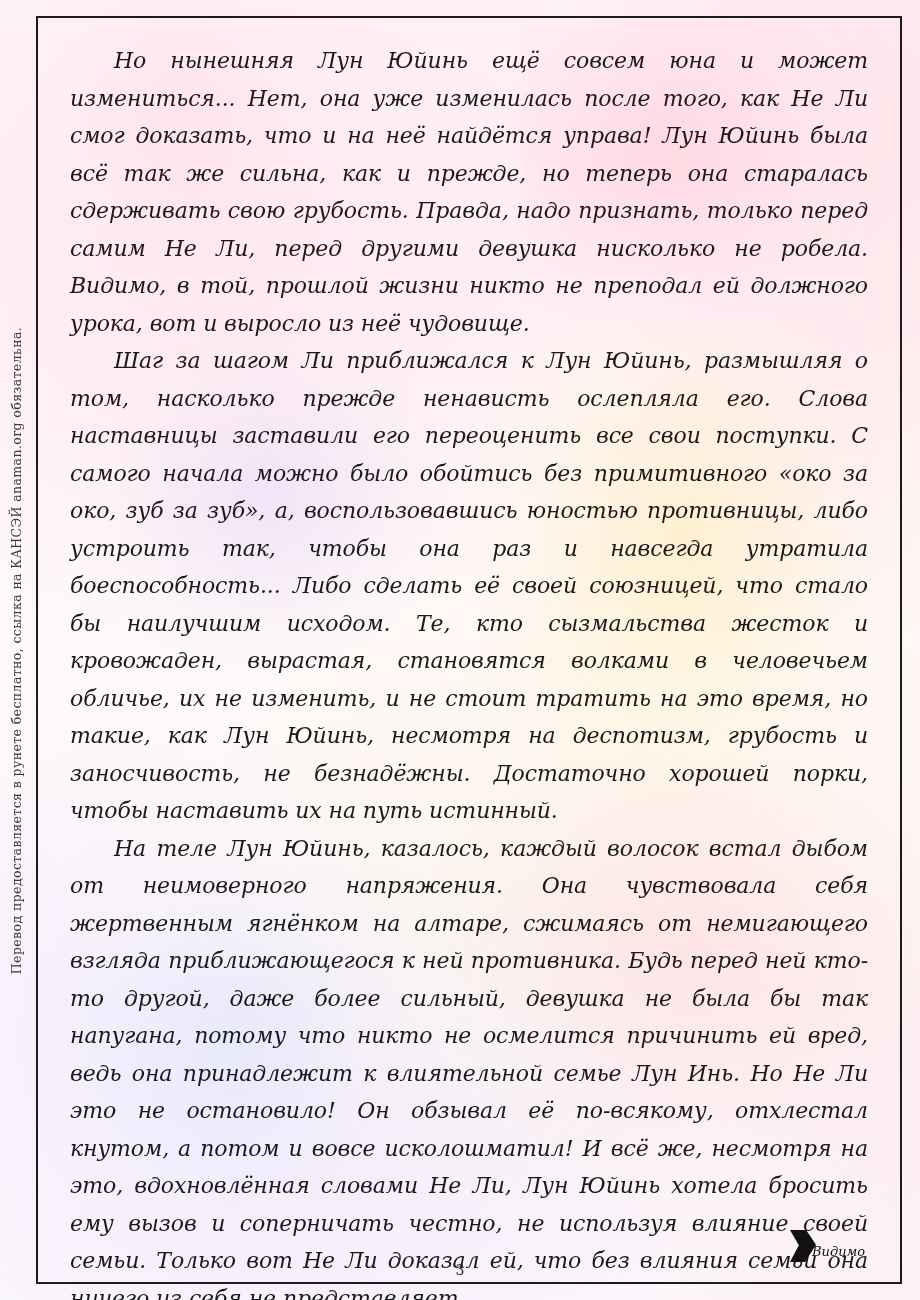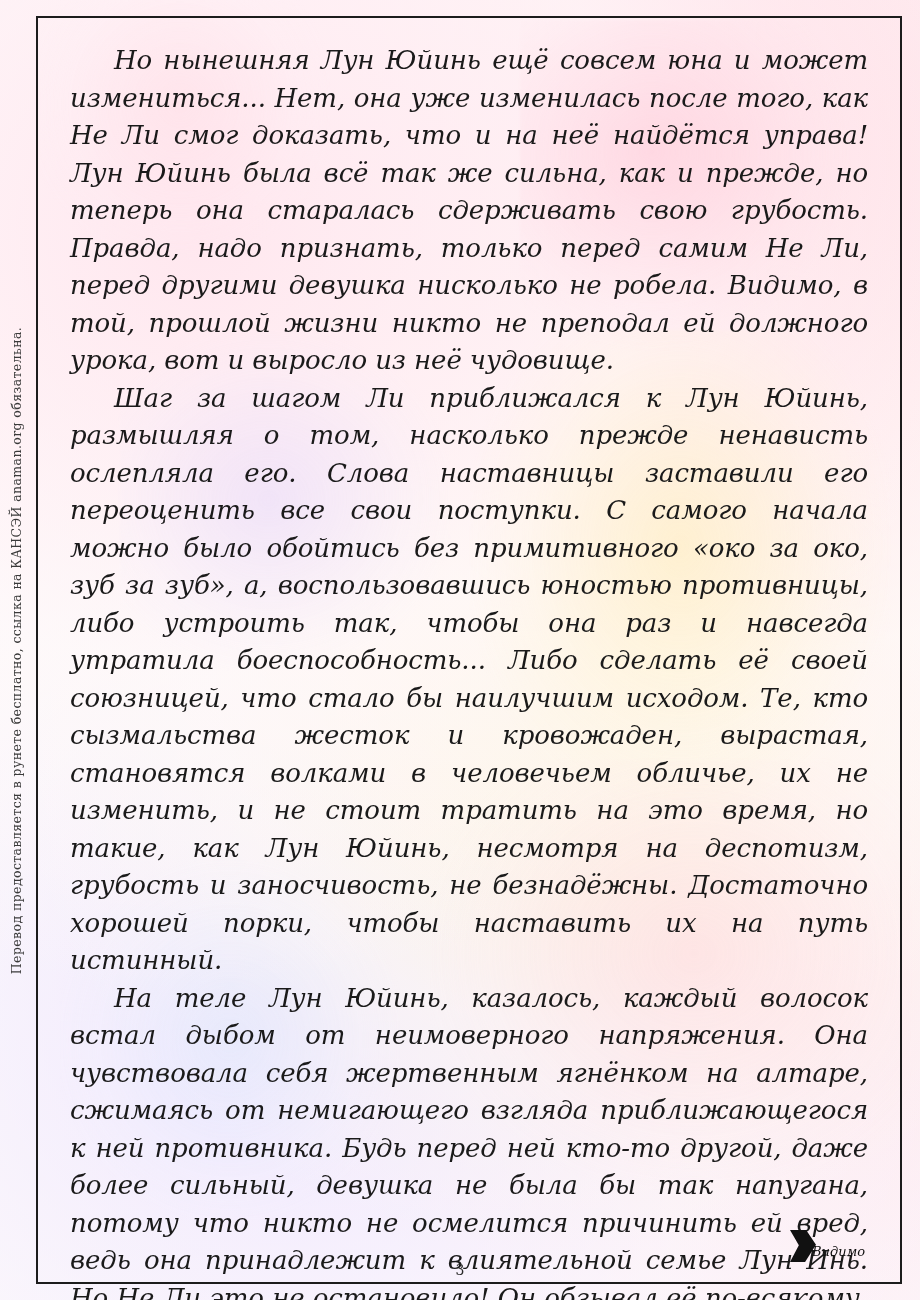--- a/index.html
+++ b/index.html
@@ -90,21 +90,21 @@
     width: 826px;
     height: 1210px;
     box-sizing: border-box;
     padding: 8px 14px 0 14px;
   }
   .para {
     margin: 0 0 0 0;
     text-indent: 44px;
     text-align: justify;
     font-family: "DejaVu Serif", serif;
-    font-size: 26px;
+    font-size: 22px;
     line-height: 37.5px;
     color: #1a1a1a;
     letter-spacing: -0.1px;
     font-style: italic;
   }
   .para + .para { margin-top: 0; }
 
   
   .page-number {
     position: absolute;

